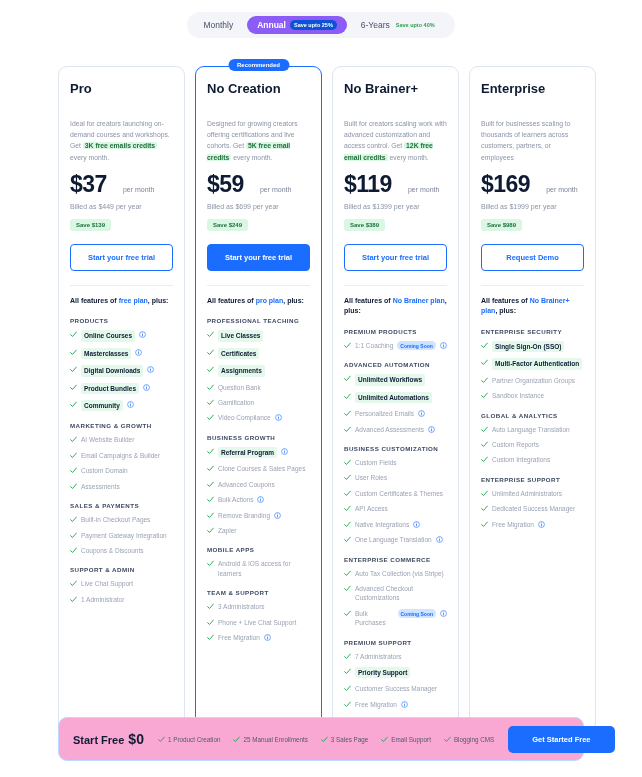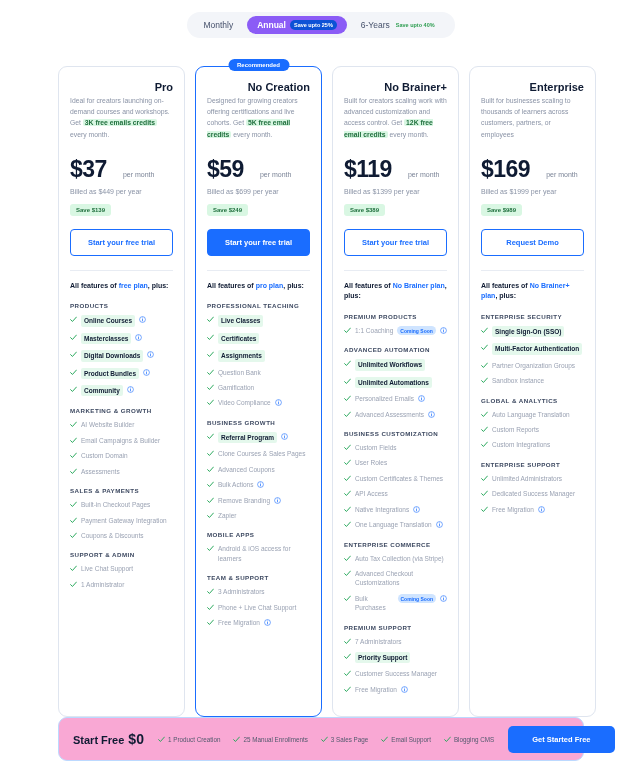--- a/index.html
+++ b/index.html
@@ -40,25 +40,25 @@
     width: 127px; min-height: 620px;
     background: #ffffff; border: 1px solid #dfe5ef; border-radius: 9px;
     padding: 14px 11px 16px 11px; position: relative;
   }
   .card.featured { border: 1.5px solid #1a6dff; }
   .rec-badge {
     position: absolute; top: -8px; left: 50%; transform: translateX(-50%);
     background: #1a6dff; color: #fff; font-size: 6px; font-weight: 700;
     padding: 3px 9px; border-radius: 9px; white-space: nowrap;
   }
-  .plan-name { font-size: 11px; font-weight: 700; color: #0f1b33; margin-bottom: 2px; text-align: right; }
+  .plan-name { font-size: 13px; font-weight: 700; color: #0f1b33; margin-bottom: 22px; }
   .plan-desc { font-size: 6.8px; line-height: 1.65; color: #8a93a6; min-height: 42px; }
   .plan-desc .hl { background: #d9f7e3; color: #1f6f3d; font-weight: 700; padding: 0 2px; border-radius: 2px; }
 
-  .price-row { display: flex; align-items: baseline; gap: 16px; margin-top: 16px; }
+  .price-row { display: flex; align-items: baseline; gap: 16px; margin-top: 8px; }
   .price { font-size: 23px; font-weight: 700; color: #0f1b33; letter-spacing: -0.5px; }
   .per { font-size: 7px; color: #7b8497; }
   .billed { font-size: 7px; color: #8a93a6; margin-top: 5px; }
   .save-pill {
     display: inline-block; margin-top: 9px;
     background: #d9f7e3; color: #1f6f3d; font-size: 6px; font-weight: 700;
     padding: 3px 6px; border-radius: 3px;
   }
   .cta {
     display: block; width: 100%; margin-top: 13px;

